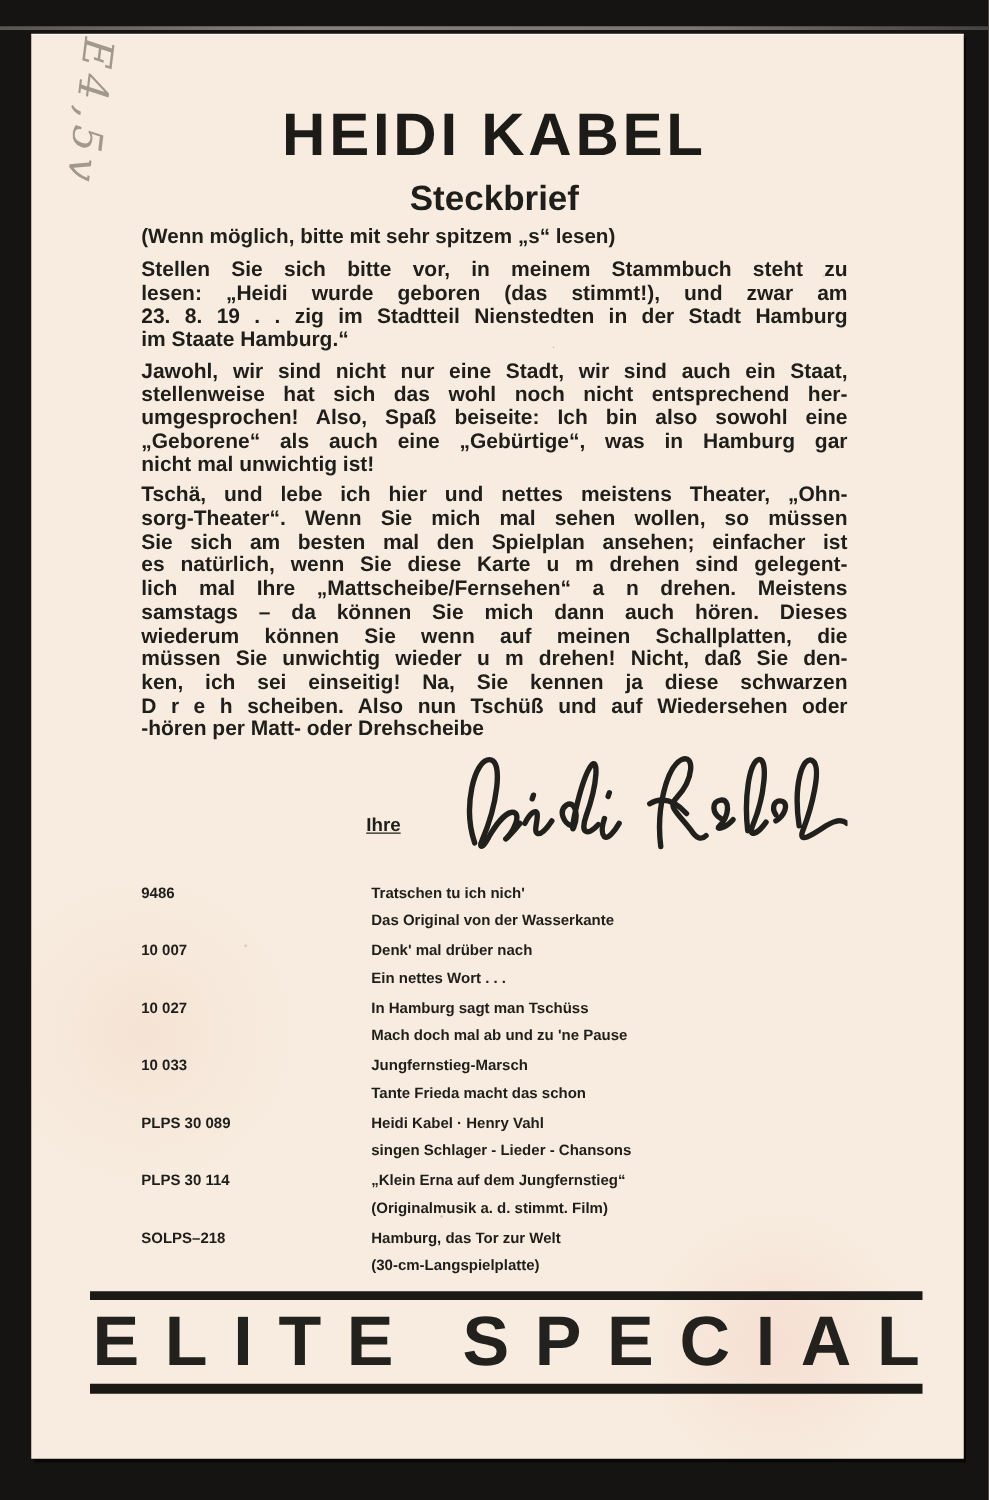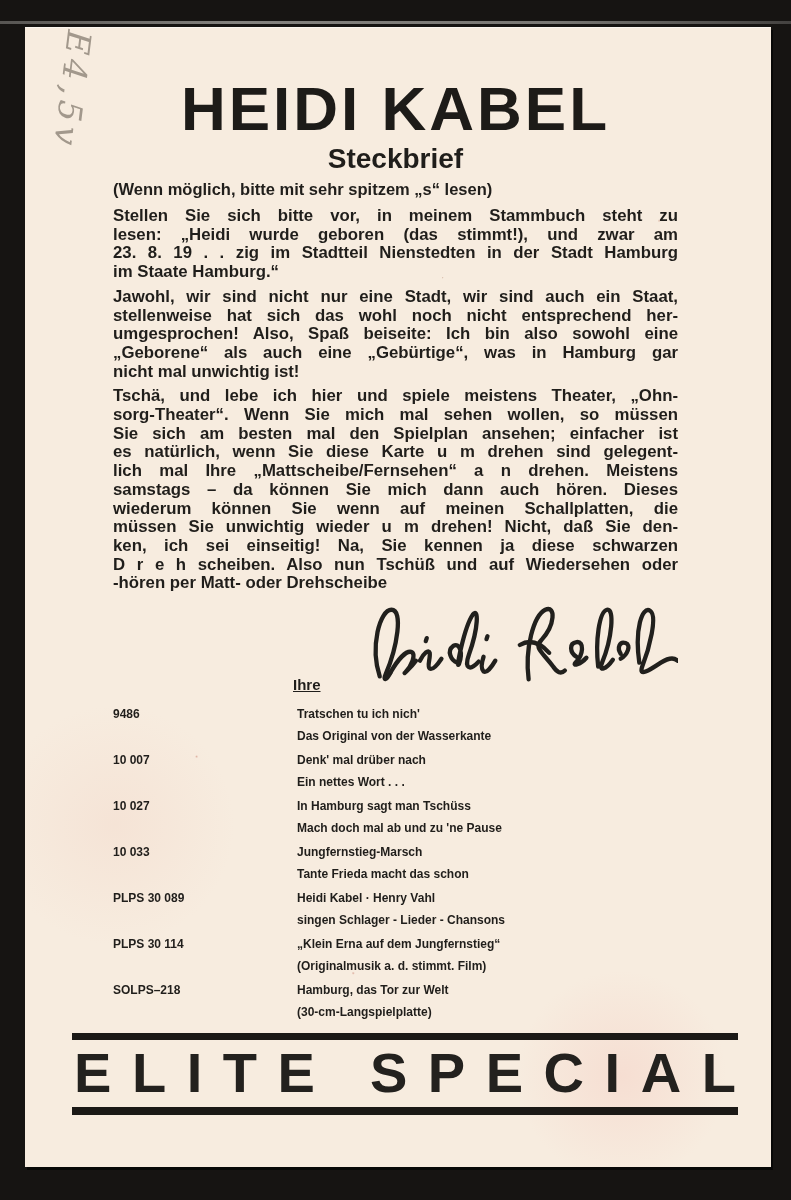--- a/index.html
+++ b/index.html
@@ -37,21 +37,21 @@
     position:absolute;left:74px;top:6px;
     font-family:"DejaVu Serif", serif;
     font-style:italic;font-weight:normal;
     font-size:33px;letter-spacing:5px;
     color:#8d8478;opacity:.8;
     transform:rotate(97deg);transform-origin:left top;
     white-space:nowrap;
   }
   h1.title{
     margin:56px 0 0 0;
-    font-size:62px;line-height:52px;
+    font-size:48px;line-height:52px;
     letter-spacing:3px;
     text-align:center;
     font-weight:bold;
     color:#1d1b18;
   }
   h2.subtitle{
     margin:9px 0 0 0;
     font-size:28px;line-height:30px;
     text-align:center;font-weight:bold;
   }
@@ -64,21 +64,21 @@
   .para{margin:0 0 6px 0;}
   .jl{
     line-height:18.7px;
     text-align:justify;
     text-align-last:justify;
     white-space:normal;
   }
   .jl.last{text-align-last:left;}
   .sigrow{
     margin-top:6px;height:94px;
-    display:flex;align-items:flex-end;text-decoration:underline;
+    display:flex;align-items:center;text-decoration:underline;
   }
   .ihre{
     margin-left:180px;margin-top:28px;
     font-size:15px;
   }
   .sig-svg{margin-left:46px;margin-top:-6px;}
   .sig-svg path{stroke:#21201d;stroke-width:4.4;fill:none;stroke-linecap:round;stroke-linejoin:round;}
   .records{margin-top:10px;font-size:12px;}
   .rec{
     display:grid;grid-template-columns:184px 1fr;
@@ -121,21 +121,21 @@
           <div class="jl last">im Staate Hamburg.“</div>
         </div>
         <div class="para">
           <div class="jl">Jawohl, wir sind nicht nur eine Stadt, wir sind auch ein Staat,</div>
           <div class="jl">stellenweise hat sich das wohl noch nicht entsprechend her-</div>
           <div class="jl">umgesprochen! Also, Spaß beiseite: Ich bin also sowohl eine</div>
           <div class="jl">„Geborene“ als auch eine „Gebürtige“, was in Hamburg gar</div>
           <div class="jl last">nicht mal unwichtig ist!</div>
         </div>
         <div class="para">
-          <div class="jl">Tschä, und lebe ich hier und spiele meistens Theater, „Ohn-</div>
+          <div class="jl">Tschä, und lebe ich hier und nettes meistens Theater, „Ohn-</div>
           <div class="jl">sorg-Theater“. Wenn Sie mich mal sehen wollen, so müssen</div>
           <div class="jl">Sie sich am besten mal den Spielplan ansehen; einfacher ist</div>
           <div class="jl">es natürlich, wenn Sie diese Karte u m drehen sind gelegent-</div>
           <div class="jl">lich mal Ihre „Mattscheibe/Fernsehen“ a n drehen. Meistens</div>
           <div class="jl">samstags – da können Sie mich dann auch hören. Dieses</div>
           <div class="jl">wiederum können Sie wenn auf meinen Schallplatten, die</div>
           <div class="jl">müssen Sie unwichtig wieder u m drehen! Nicht, daß Sie den-</div>
           <div class="jl">ken, ich sei einseitig! Na, Sie kennen ja diese schwarzen</div>
           <div class="jl">D r e h scheiben. Also nun Tschüß und auf Wiedersehen oder</div>
           <div class="jl last">-hören per Matt- oder Drehscheibe</div>

